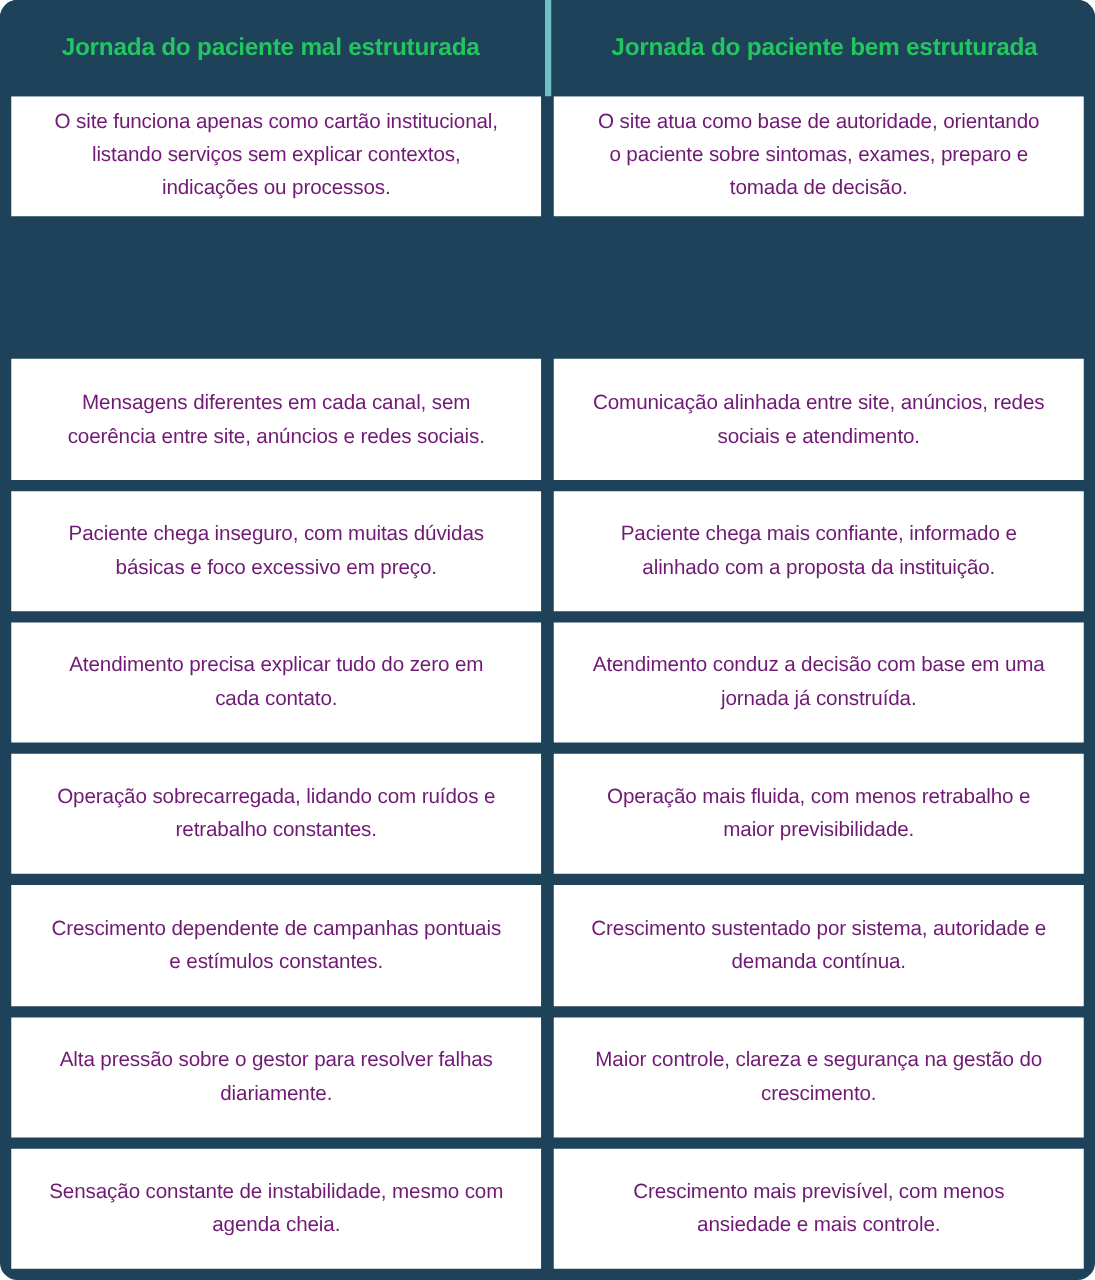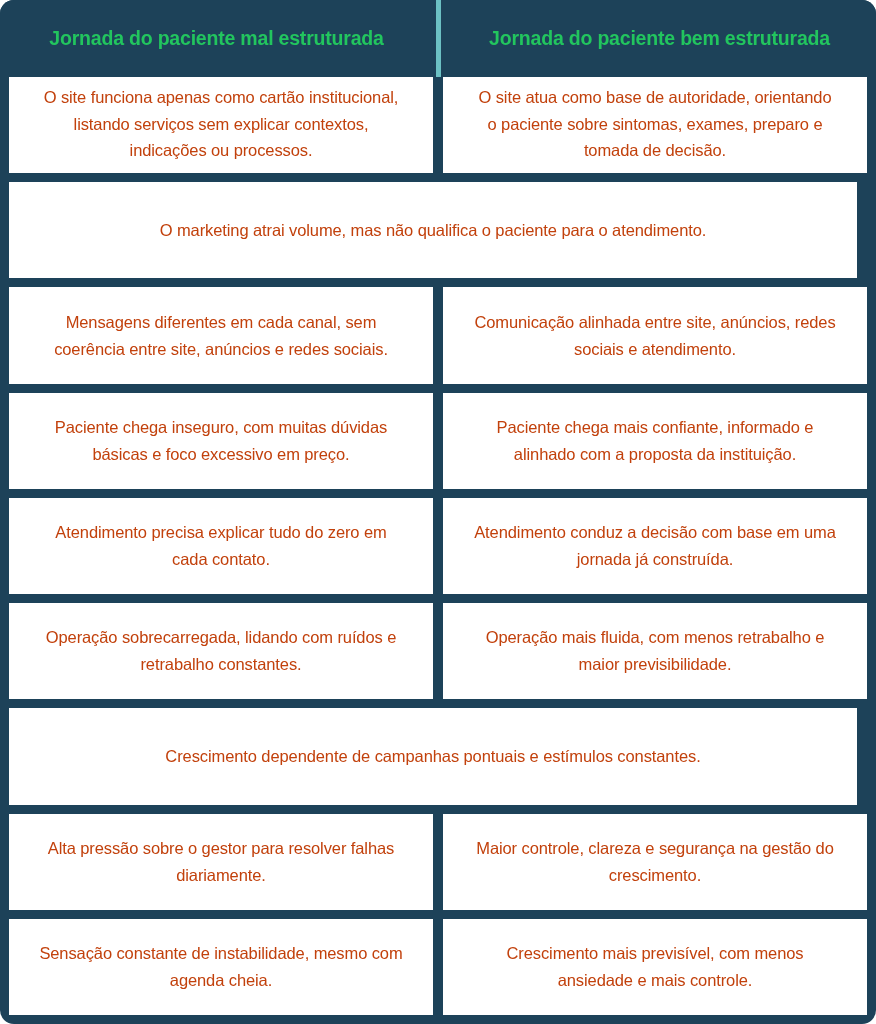--- a/index.html
+++ b/index.html
@@ -82,21 +82,21 @@
     flex: 1 1 0;
     background: #ffffff;
     display: flex;
     align-items: center;
     justify-content: center;
     padding: 6px 30px;
     text-align: center;
   }
 
   .cell span {
-    color: #c2410c;
+    color: #701a75;
     font-size: 16.5px;
     font-weight: 400;
     line-height: 1.62;
     letter-spacing: -0.1px;
   }
 
   .cell-divider {
     width: 10px;
     flex: 0 0 10px;
     background: #1d4259;
@@ -127,23 +127,20 @@
       <div class="cell">
         <span>O site funciona apenas como cartão institucional, listando serviços sem explicar contextos, indicações ou processos.</span>
       </div>
       <div class="cell-divider"></div>
       <div class="cell">
         <span>O site atua como base de autoridade, orientando o paciente sobre sintomas, exames, preparo e tomada de decisão.</span>
       </div>
     </div>
 
     <div class="table-row">
-      <div class="cell">
-        <span>O marketing atrai volume, mas não qualifica o paciente para o atendimento.</span>
-      </div>
       <div class="cell-divider"></div>
     </div>
 
     <div class="table-row">
       <div class="cell">
         <span>Mensagens diferentes em cada canal, sem coerência entre site, anúncios e redes sociais.</span>
       </div>
       <div class="cell-divider"></div>
       <div class="cell">
         <span>Comunicação alinhada entre site, anúncios, redes sociais e atendimento.</span>
@@ -178,20 +175,23 @@
       <div class="cell">
         <span>Operação mais fluida, com menos retrabalho e maior previsibilidade.</span>
       </div>
     </div>
 
     <div class="table-row">
       <div class="cell">
         <span>Crescimento dependente de campanhas pontuais e estímulos constantes.</span>
       </div>
       <div class="cell-divider"></div>
+      <div class="cell">
+        <span>Crescimento sustentado por sistema, autoridade e demanda contínua.</span>
+      </div>
     </div>
 
     <div class="table-row">
       <div class="cell">
         <span>Alta pressão sobre o gestor para resolver falhas diariamente.</span>
       </div>
       <div class="cell-divider"></div>
       <div class="cell">
         <span>Maior controle, clareza e segurança na gestão do crescimento.</span>
       </div>

